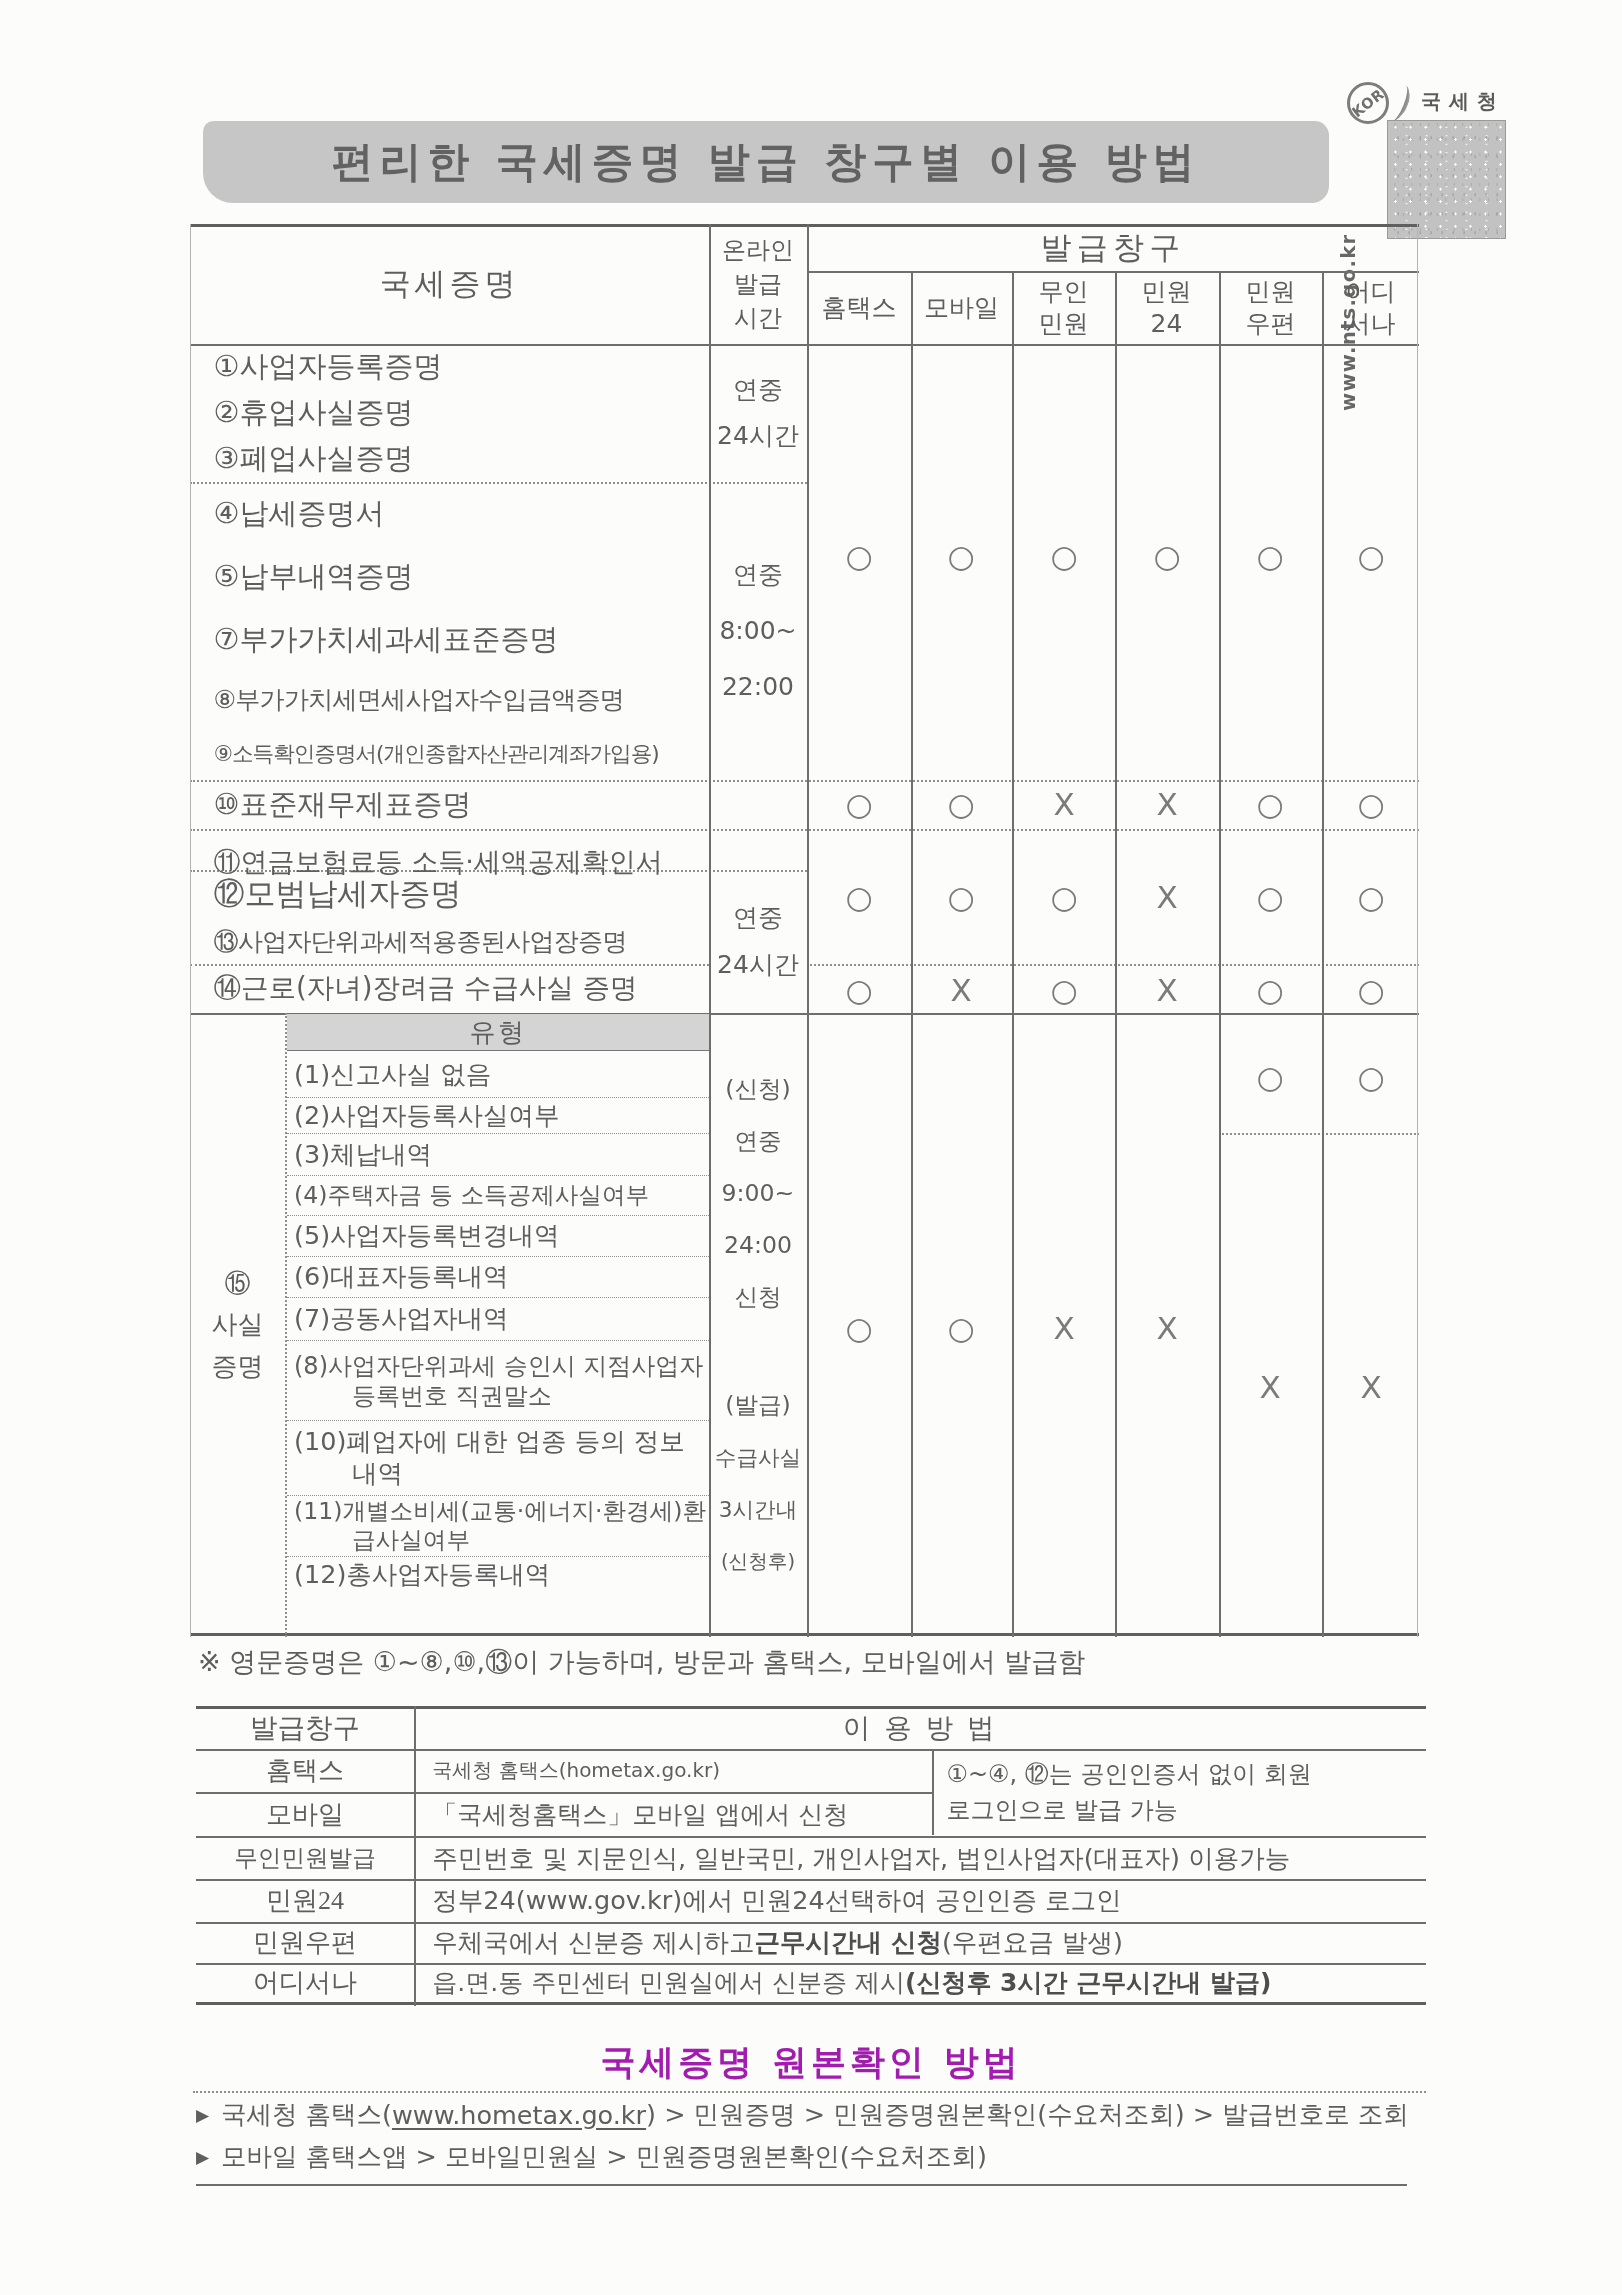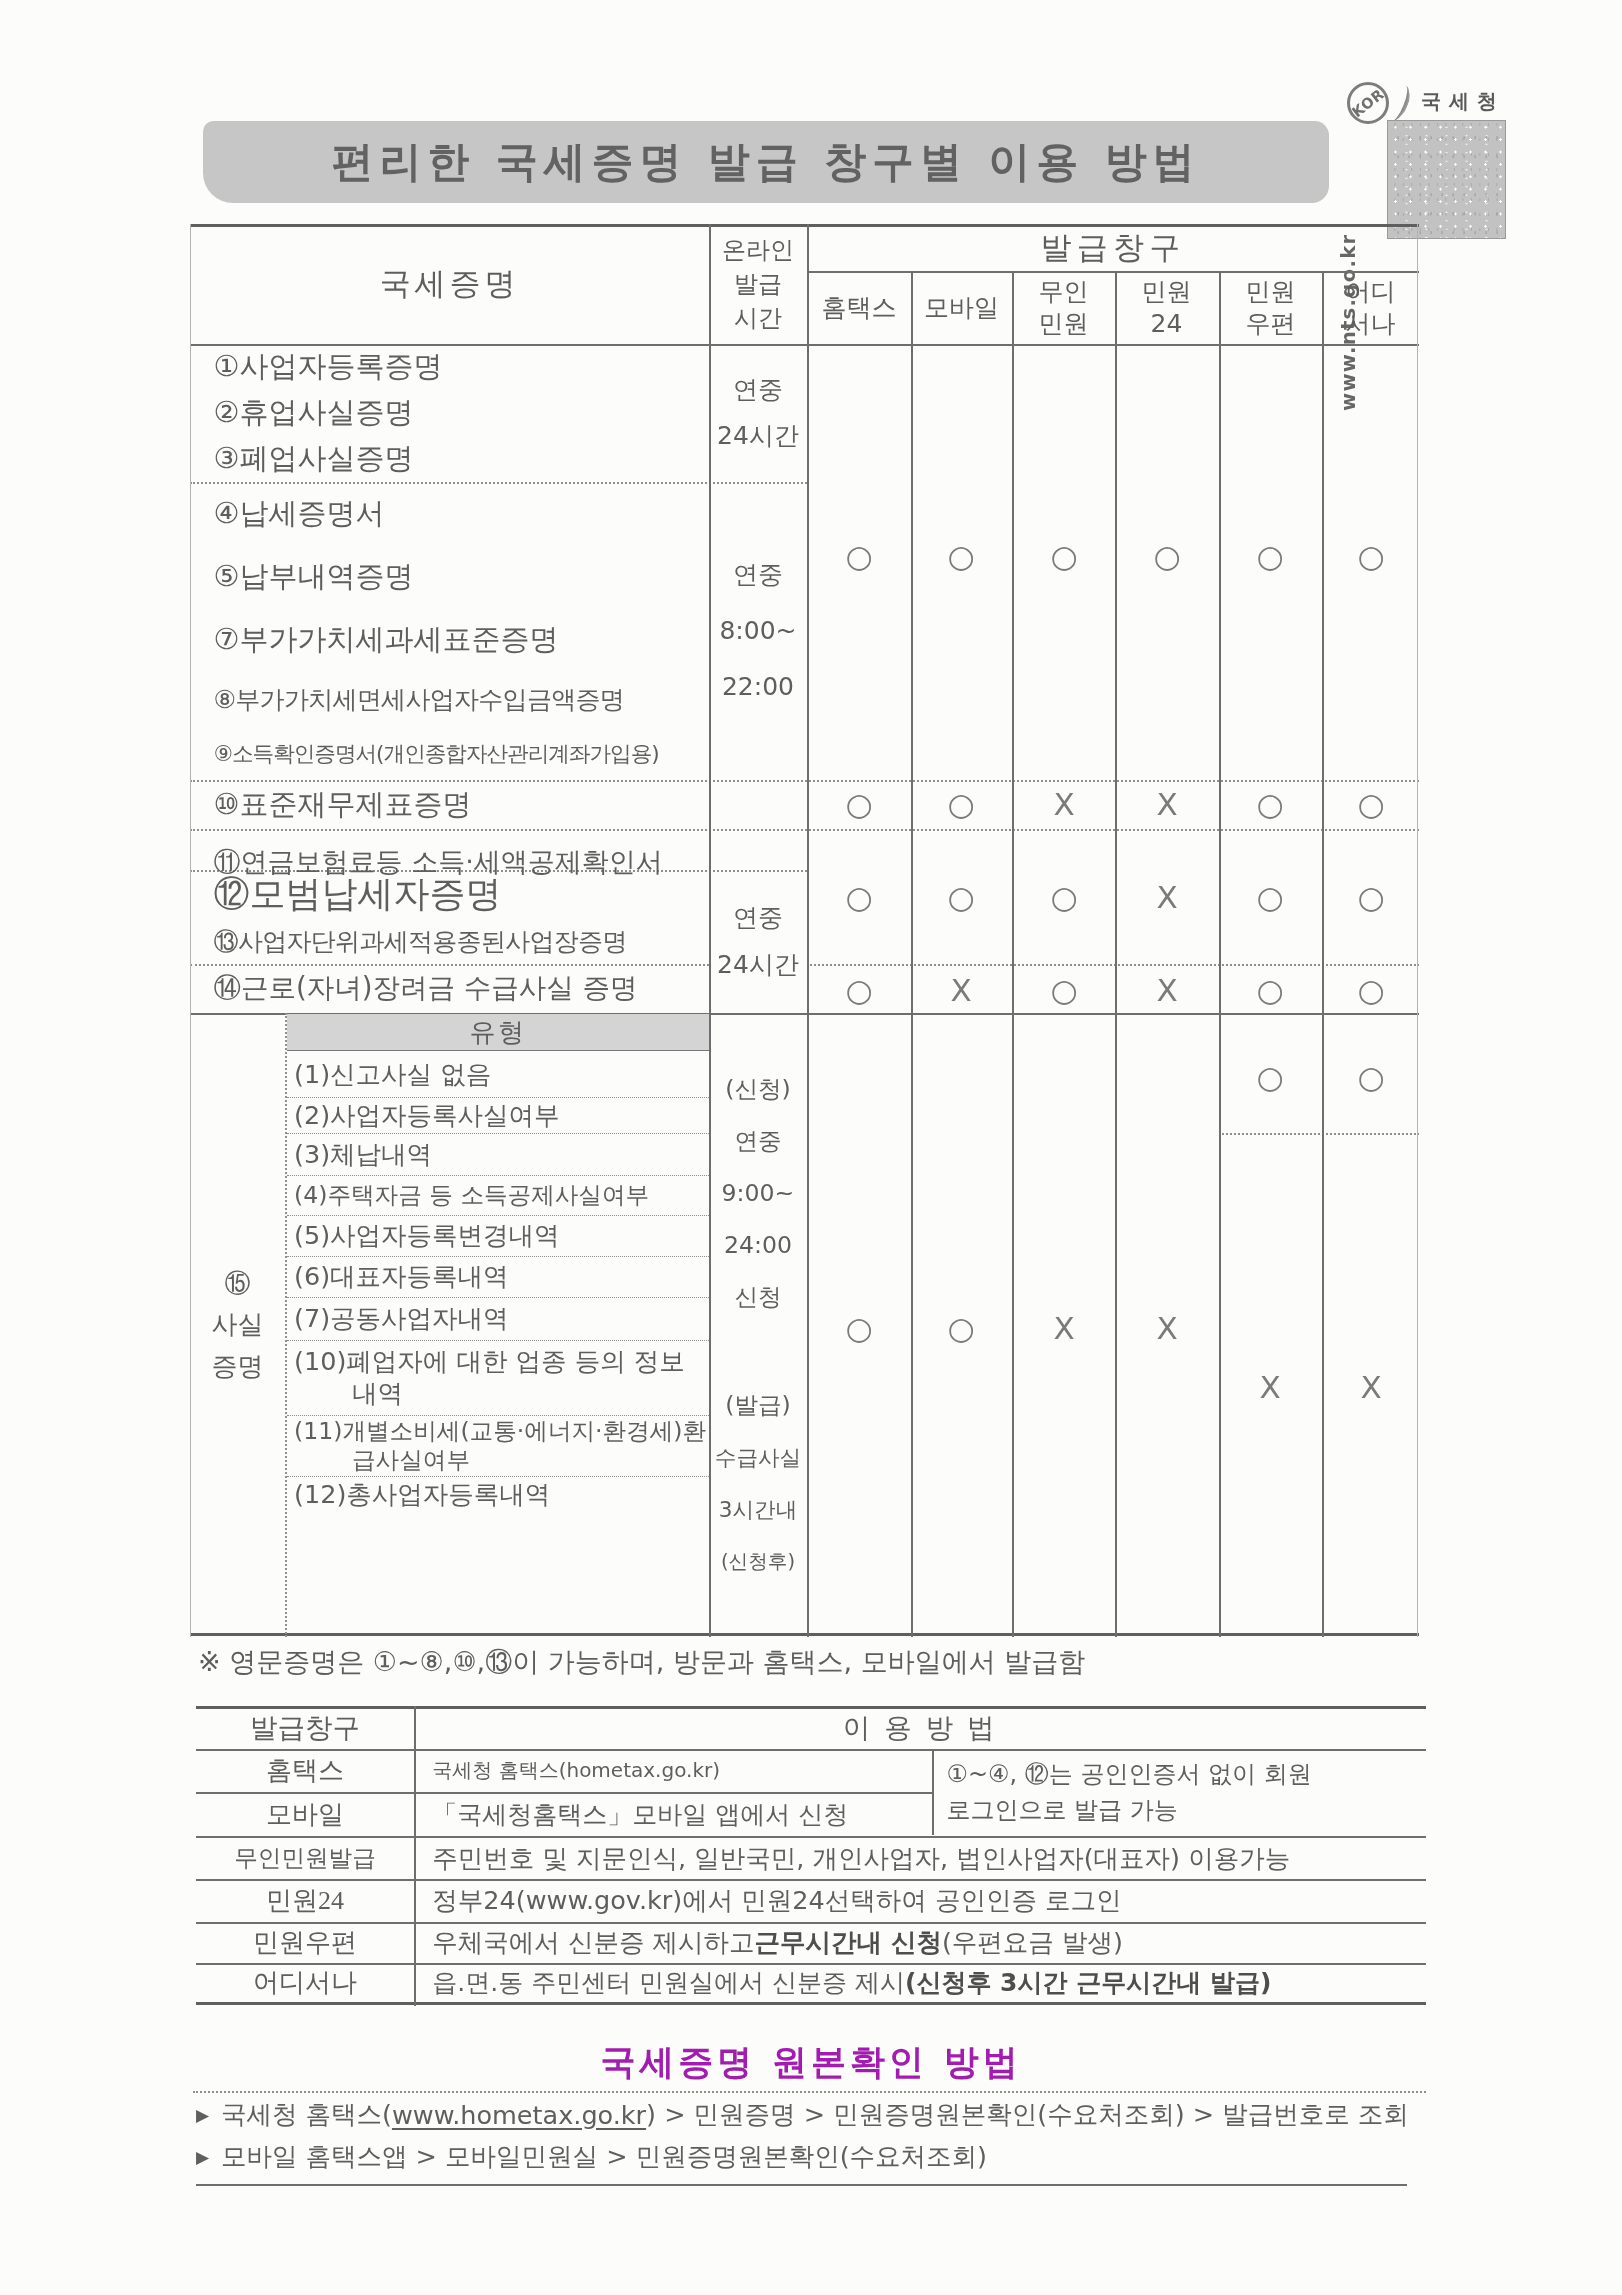--- a/index.html
+++ b/index.html
@@ -162,21 +162,21 @@
 
     <div class="cell left" style="left:0px;top:556px;width:519px;height:49px;font-size:29px;">⑩표준재무제표증명</div>
     <span class="mark" style="left:669px;top:580px;">○</span>
     <span class="mark" style="left:771px;top:580px;">○</span>
     <span class="mark" style="left:874px;top:580px;">X</span>
     <span class="mark" style="left:977px;top:580px;">X</span>
     <span class="mark" style="left:1080px;top:580px;">○</span>
     <span class="mark" style="left:1181px;top:580px;">○</span>
 
     <div class="cell left" style="left:0px;top:605px;width:519px;height:41px;font-size:27px;margin-top:12px;">⑪연금보험료등 소득·세액공제확인서</div>
-    <div class="cell left" style="left:0px;top:646px;width:519px;height:48px;font-size:36px;">⑫모범납세자증명</div>
+    <div class="cell left" style="left:0px;top:646px;width:519px;height:48px;font-size:31px;">⑫모범납세자증명</div>
     <div class="cell left" style="left:0px;top:694px;width:519px;height:46px;font-size:25px;letter-spacing:-0.7px;">⑬사업자단위과세적용종된사업장증명</div>
     <span class="mark" style="left:669px;top:673px;">○</span>
     <span class="mark" style="left:771px;top:673px;">○</span>
     <span class="mark" style="left:874px;top:673px;">○</span>
     <span class="mark" style="left:977px;top:673px;">X</span>
     <span class="mark" style="left:1080px;top:673px;">○</span>
     <span class="mark" style="left:1181px;top:673px;">○</span>
 
     <div class="cell left" style="left:0px;top:740px;width:519px;height:48px;font-size:27.5px;">⑭근로(자녀)장려금 수급사실 증명</div>
     <div class="cell pre" style="left:519px;top:646px;width:98px;height:143px;font-size:25px;line-height:1.85;">연중
@@ -194,20 +194,21 @@
     <div class="cell" style="left:97px;top:790px;width:422px;height:37px;background:var(--hdr-bg);border-bottom:1.3px solid #777;font-size:26px;letter-spacing:2.6px;">유형</div>
 
     <div class="abs" style="left:97px;top:828px;width:422px;height:585px;">
       <div class="srow" style="height:46px;">(1)신고사실 없음</div>
       <div class="srow" style="height:36px;">(2)사업자등록사실여부</div>
       <div class="srow" style="height:42px;">(3)체납내역</div>
       <div class="srow" style="height:40px;font-size:23.6px;">(4)주택자금 등 소득공제사실여부</div>
       <div class="srow" style="height:41px;">(5)사업자등록변경내역</div>
       <div class="srow" style="height:41px;">(6)대표자등록내역</div>
       <div class="srow" style="height:43px;">(7)공동사업자내역</div>
+      <div class="srow" style="height:80px;font-size:24px;">(8)사업자단위과세 승인시 지점사업자등록번호 직권말소</div>
       <div class="srow" style="height:75px;">(10)폐업자에 대한 업종 등의 정보 내역</div>
       <div class="srow" style="height:61px;font-size:23.6px;">(11)개별소비세(교통·에너지·환경세)환급사실여부</div>
       <div class="srow last" style="height:35px;">(12)총사업자등록내역</div>
     </div>
 
     <div class="abs" style="left:519px;top:789px;width:98px;height:624px;display:flex;flex-direction:column;justify-content:center;">
       <div class="tline">(신청)</div>
       <div class="tline">연중</div>
       <div class="tline">9:00~</div>
       <div class="tline">24:00</div>

